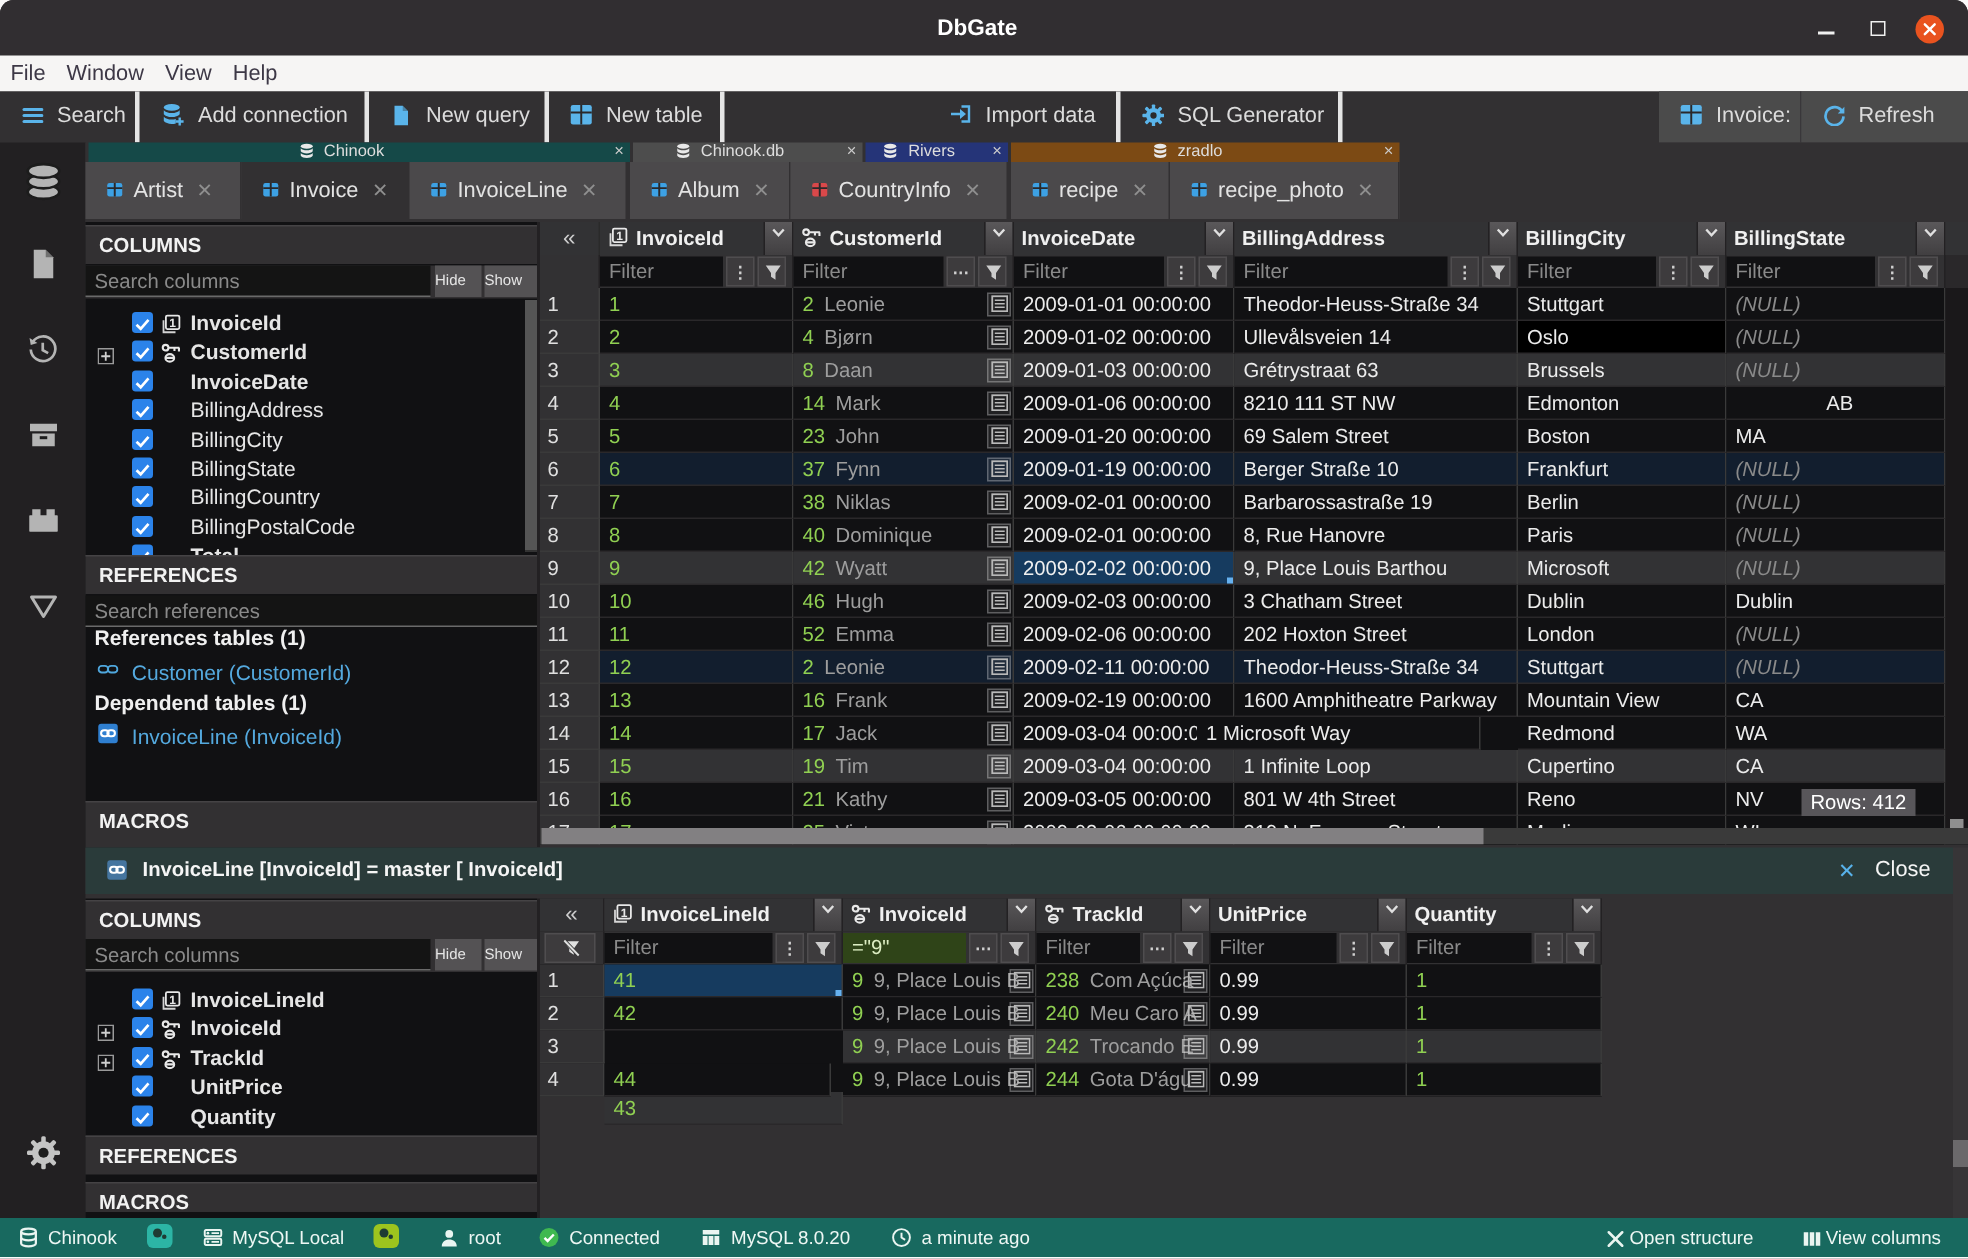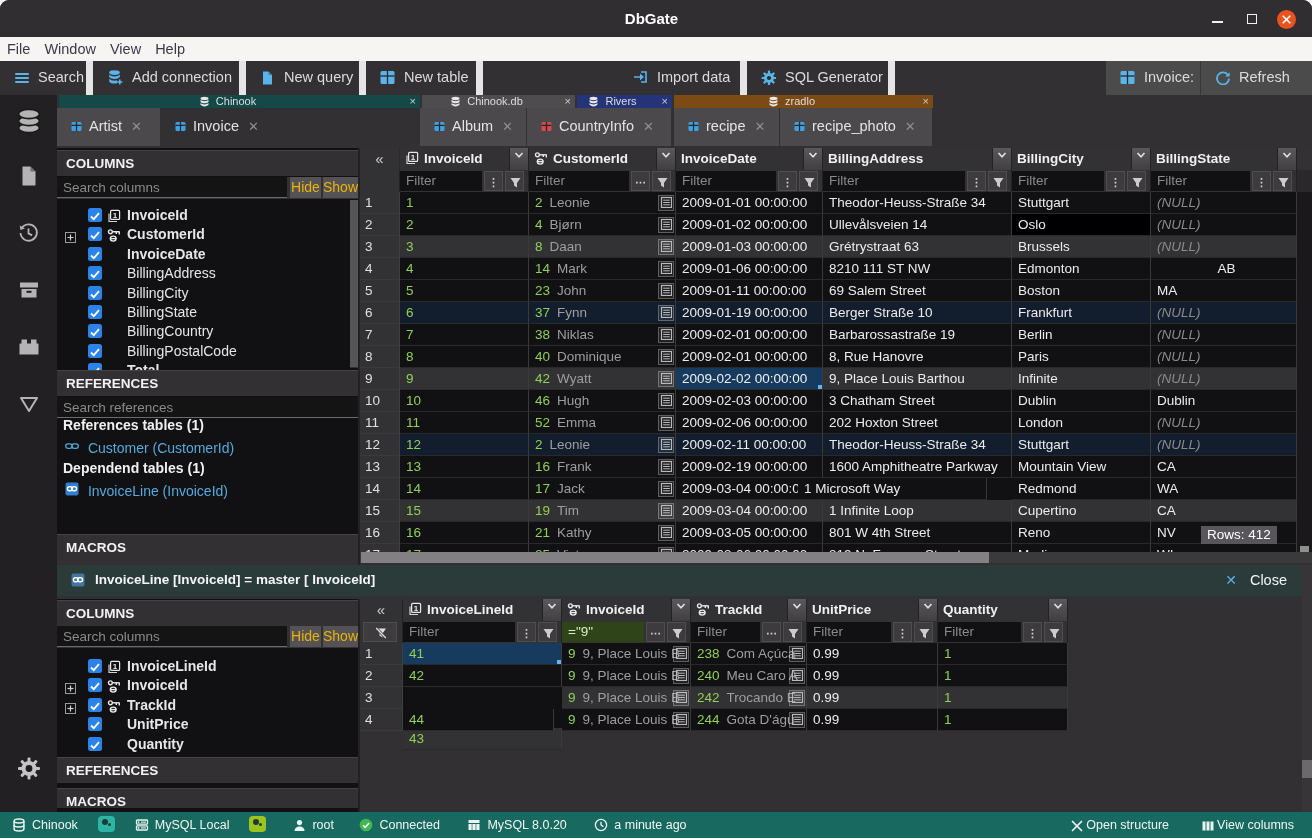--- a/index.html
+++ b/index.html
@@ -7,37 +7,37 @@
 .abs { position:absolute; }
 
 #titlebar { left:0; top:0; width:1312px; height:37px; background:#312e31; }
 #title { width:100%; text-align:center; color:#fff; font-weight:bold; font-size:15px; line-height:37px; padding-right:9px;}
 
 #menubar { left:0; top:37px; width:1312px; height:24px; background:#f6f5f4; color:#3d3846; font-size:14.5px; line-height:24px; }
 #menubar span { margin-left:14px; }
 #menubar span:first-child { margin-left:7px; }
 
 #toolbar { left:0; top:61px; width:1312px; height:34px; background:#323032; color:#dcdcdc; font-size:14.5px; }
-.tbtn { position:absolute; top:0; height:34px; line-height:33px; border-right:7px solid #e5e5e5; padding-left:14px; }
+.tbtn { position:absolute; top:0; height:34px; line-height:33px; border-right:3px solid #e5e5e5; padding-left:14px; }
 .tbtn svg { vertical-align:-3px; margin-right:9px; }
 
 #sidebar { left:0; top:95px; width:57px; height:717px; background:#222022; }
 #sidebar .sicon { position:absolute; left:50%; transform:translateX(-50%); }
 
 .gtab { position:absolute; top:0; height:13px; font-size:11px; line-height:13px; color:#ddd; text-align:center; padding-right:24px; box-sizing:border-box; }
 .gtab .x { position:absolute; right:4px; top:0; color:#ccc; font-size:11px;}
 .gtab svg { vertical-align:-2px; margin-right:3px;}
 
 .tab { position:absolute; top:0; height:38px; background:#4b494b; border-right:1px solid #323032; color:#e3e3e3; font-size:14.5px; line-height:37px; white-space:nowrap; overflow:hidden; }
 .tab svg { vertical-align:-1px; margin:0 7px 0 14px; }
 .tab .x { color:#8f8f8f; font-size:13px; margin-left:9px; }
 
 .phead { position:absolute; left:0; width:301px; height:26px; background:#323032; color:#f2f2f2; font-weight:bold; font-size:13.5px; line-height:26px; padding-left:9px; border-top:1px solid #454345;}
 .srch { position:absolute; left:0; width:230px; height:21px; background:#141414; color:#8a8a8a; font-size:13.5px; line-height:21px; padding-left:6px; border-bottom:1px solid #6a6a6a; }
-.hsbtn { position:absolute; height:21px; background:#545254; color:#eab308; font-size:14px; line-height:21px; text-align:center; }
+.hsbtn { position:absolute; height:21px; background:#545254; color:#e5e5e5; font-size:10px; line-height:21px; }
 .litem { position:absolute; left:0; width:295px; height:20px; color:#e6e6e6; font-size:14px; line-height:20px; white-space:nowrap;}
 .litem .cb { position:absolute; left:31px; top:3px; }
 .cb { display:inline-block; width:14px; height:14px; background:#2b83ea; border-radius:2.5px; text-align:center; }
 .cb svg { vertical-align:2px; }
 .litem .icn { position:absolute; left:50px; top:3px; }
 .litem .lbl { position:absolute; left:70px; }
 .litem .exp { position:absolute; left:8px; top:4px; }
 .bold { font-weight:bold; }
 
 .gh { position:absolute; background:#323234; border-right:1px solid #232123; color:#f0f0f0; font-weight:bold; font-size:13.5px; line-height:21px; height:22px; white-space:nowrap; overflow:hidden;}
@@ -215,20 +215,25 @@
 <div class="tab" style="left:0px;width:104px;background:#4b494b;"><svg width="11" height="11" viewBox="0 0 11 11" style="">
           <rect x="0.5" y="1" width="10" height="9" rx="1.5" fill="#3da1e4"></rect>
 <line x1="0.5" y1="4.4" x2="10.5" y2="4.4" stroke="#2a282a" stroke-width="1.3"></line>
 <line x1="5.5" y1="1" x2="5.5" y2="10" stroke="#2a282a" stroke-width="1.3"></line>
         </svg>Artist<span class="x">✕</span></div>
 <div class="tab" style="left:104px;width:112px;background:#323032;"><svg width="11" height="11" viewBox="0 0 11 11" style="">
           <rect x="0.5" y="1" width="10" height="9" rx="1.5" fill="#3da1e4"></rect>
 <line x1="0.5" y1="4.4" x2="10.5" y2="4.4" stroke="#2a282a" stroke-width="1.3"></line>
 <line x1="5.5" y1="1" x2="5.5" y2="10" stroke="#2a282a" stroke-width="1.3"></line>
         </svg>Invoice<span class="x">✕</span></div>
+<div class="tab" style="left:216px;width:145px;background:#4b494b;"><svg width="11" height="11" viewBox="0 0 11 11" style="">
+          <rect x="0.5" y="1" width="10" height="9" rx="1.5" fill="#3da1e4"></rect>
+<line x1="0.5" y1="4.4" x2="10.5" y2="4.4" stroke="#2a282a" stroke-width="1.3"></line>
+<line x1="5.5" y1="1" x2="5.5" y2="10" stroke="#2a282a" stroke-width="1.3"></line>
+        </svg>InvoiceLine<span class="x">✕</span></div>
 <div class="tab" style="left:363px;width:107px;background:#4b494b;"><svg width="11" height="11" viewBox="0 0 11 11" style="">
           <rect x="0.5" y="1" width="10" height="9" rx="1.5" fill="#3da1e4"></rect>
 <line x1="0.5" y1="4.4" x2="10.5" y2="4.4" stroke="#2a282a" stroke-width="1.3"></line>
 <line x1="5.5" y1="1" x2="5.5" y2="10" stroke="#2a282a" stroke-width="1.3"></line>
         </svg>Album<span class="x">✕</span></div>
 <div class="tab" style="left:470px;width:145px;background:#4b494b;"><svg width="11" height="11" viewBox="0 0 11 11" style="">
           <rect x="0.5" y="1" width="10" height="9" rx="1.5" fill="#d9484a"></rect>
 <line x1="0.5" y1="4.4" x2="10.5" y2="4.4" stroke="#2a282a" stroke-width="1.3"></line>
 <line x1="5.5" y1="1" x2="5.5" y2="10" stroke="#2a282a" stroke-width="1.3"></line>
         </svg>CountryInfo<span class="x">✕</span></div>
@@ -478,21 +483,21 @@
 <div class="cell" style="left:652px;top:110px;width:139px;background:#111113;">Edmonton</div>
 <div class="cell" style="left:791px;top:110px;width:146px;background:#111113;text-align:center;">AB</div>
 <div class="rn" style="top:132px;">5</div>
 <div class="cell" style="left:40px;top:132px;width:129px;background:#111113;"><span class="g">5</span></div>
 <div class="cell" style="left:169px;top:132px;width:147px;background:#111113;"><span class="g">23</span><span class="nm2">John</span><span class="dicon"><svg width="12" height="12" viewBox="0 0 12 12" style="">
             <rect x="1.5" y="1.5" width="10" height="10" fill="none" stroke="#b9b9b9" stroke-width="1.2"></rect>
 <line x1="3.2" y1="4.2" x2="9.8" y2="4.2" stroke="#b9b9b9" stroke-width="1"></line>
 <line x1="3.2" y1="6.5" x2="9.8" y2="6.5" stroke="#b9b9b9" stroke-width="1"></line>
 <line x1="3.2" y1="8.8" x2="9.8" y2="8.8" stroke="#b9b9b9" stroke-width="1"></line>
           </svg></span></div>
-<div class="cell" style="left:316px;top:132px;width:147px;background:#111113;">2009-01-11 00:00:00</div>
+<div class="cell" style="left:316px;top:132px;width:147px;background:#111113;">2009-01-20 00:00:00</div>
 <div class="cell" style="left:463px;top:132px;width:189px;background:#111113;">69 Salem Street</div>
 <div class="cell" style="left:652px;top:132px;width:139px;background:#111113;">Boston</div>
 <div class="cell" style="left:791px;top:132px;width:146px;background:#111113;">MA</div>
 <div class="rn" style="top:154px;">6</div>
 <div class="cell" style="left:40px;top:154px;width:129px;background:#121e2e;"><span class="g">6</span></div>
 <div class="cell" style="left:169px;top:154px;width:147px;background:#121e2e;"><span class="g">37</span><span class="nm2">Fynn</span><span class="dicon"><svg width="12" height="12" viewBox="0 0 12 12" style="">
             <rect x="1.5" y="1.5" width="10" height="10" fill="none" stroke="#b9b9b9" stroke-width="1.2"></rect>
 <line x1="3.2" y1="4.2" x2="9.8" y2="4.2" stroke="#b9b9b9" stroke-width="1"></line>
 <line x1="3.2" y1="6.5" x2="9.8" y2="6.5" stroke="#b9b9b9" stroke-width="1"></line>
 <line x1="3.2" y1="8.8" x2="9.8" y2="8.8" stroke="#b9b9b9" stroke-width="1"></line>
@@ -528,21 +533,21 @@
 <div class="rn" style="top:220px;">9</div>
 <div class="cell" style="left:40px;top:220px;width:129px;background:#323234;"><span class="g">9</span></div>
 <div class="cell" style="left:169px;top:220px;width:147px;background:#323234;"><span class="g">42</span><span class="nm2">Wyatt</span><span class="dicon"><svg width="12" height="12" viewBox="0 0 12 12" style="">
             <rect x="1.5" y="1.5" width="10" height="10" fill="none" stroke="#b9b9b9" stroke-width="1.2"></rect>
 <line x1="3.2" y1="4.2" x2="9.8" y2="4.2" stroke="#b9b9b9" stroke-width="1"></line>
 <line x1="3.2" y1="6.5" x2="9.8" y2="6.5" stroke="#b9b9b9" stroke-width="1"></line>
 <line x1="3.2" y1="8.8" x2="9.8" y2="8.8" stroke="#b9b9b9" stroke-width="1"></line>
           </svg></span></div>
 <div class="cell" style="left:316px;top:220px;width:147px;background:#163b5f;color:#f0f0f0;">2009-02-02 00:00:00<span style="position:absolute;right:-3px;bottom:-3px;width:7px;height:7px;background:#66b1ef;"></span></div>
 <div class="cell" style="left:463px;top:220px;width:189px;background:#323234;">9, Place Louis Barthou</div>
-<div class="cell" style="left:652px;top:220px;width:139px;background:#323234;">Infinite</div>
+<div class="cell" style="left:652px;top:220px;width:139px;background:#323234;">Microsoft</div>
 <div class="cell" style="left:791px;top:220px;width:146px;background:#323234;"><span class="null">(NULL)</span></div>
 <div class="rn" style="top:242px;">10</div>
 <div class="cell" style="left:40px;top:242px;width:129px;background:#111113;"><span class="g">10</span></div>
 <div class="cell" style="left:169px;top:242px;width:147px;background:#111113;"><span class="g">46</span><span class="nm2">Hugh</span><span class="dicon"><svg width="12" height="12" viewBox="0 0 12 12" style="">
             <rect x="1.5" y="1.5" width="10" height="10" fill="none" stroke="#b9b9b9" stroke-width="1.2"></rect>
 <line x1="3.2" y1="4.2" x2="9.8" y2="4.2" stroke="#b9b9b9" stroke-width="1"></line>
 <line x1="3.2" y1="6.5" x2="9.8" y2="6.5" stroke="#b9b9b9" stroke-width="1"></line>
 <line x1="3.2" y1="8.8" x2="9.8" y2="8.8" stroke="#b9b9b9" stroke-width="1"></line>
           </svg></span></div>
 <div class="cell" style="left:316px;top:242px;width:147px;background:#111113;">2009-02-03 00:00:00</div>

